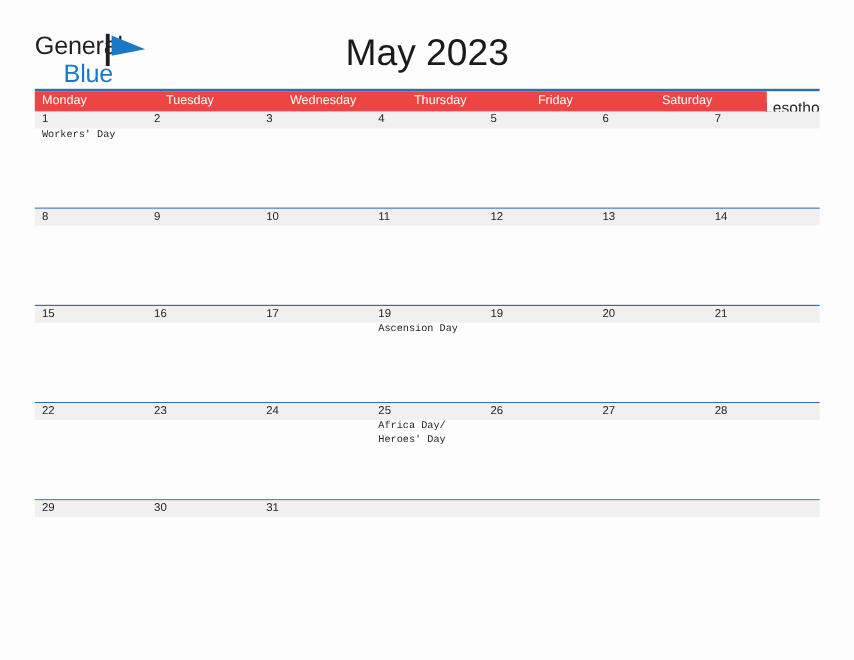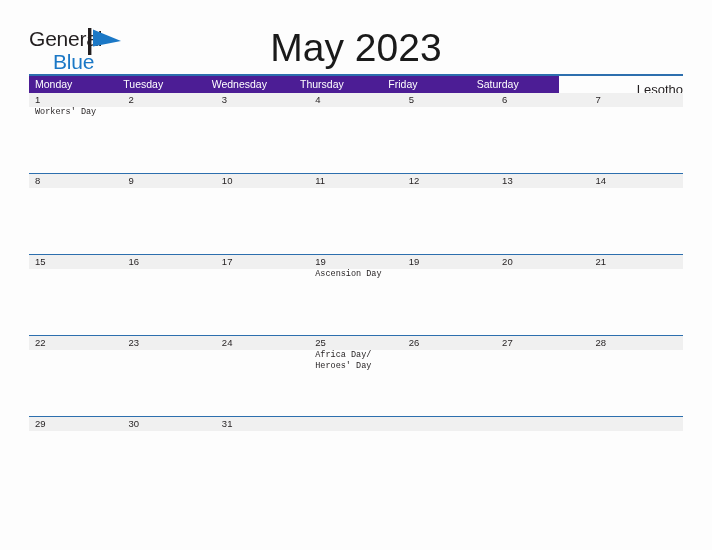--- a/index.html
+++ b/index.html
@@ -60,21 +60,21 @@
     width: 34px;
     height: 27px;
   }
 
   .cal-title {
     position: absolute;
     left: 0;
     top: 0;
     width: 654px;
     text-align: center;
-    font-size: 39px;
+    font-size: 31px;
     color: #1a1a1a;
     letter-spacing: 0px;
   }
 
   .country {
     position: absolute;
     right: 0px;
     top: 20px;
     font-size: 13px;
     color: #231f20;
@@ -91,23 +91,23 @@
   }
 
   .rule-top {
     width: 654px;
     height: 2px;
     background: #2d6fae;
   }
 
   .weekdays {
     display: flex;
-    width: 530px;
+    width: 610px;
     height: 17px;
-    background: #4c1d95;
+    background: #ef4444;
     justify-content: space-between;
   }
   .weekday {
     width: 93.43px;
     color: #ffffff;
     font-size: 10.5px;
     line-height: 17px;
     padding-left: 6px;
     box-sizing: border-box;
     white-space: nowrap;

